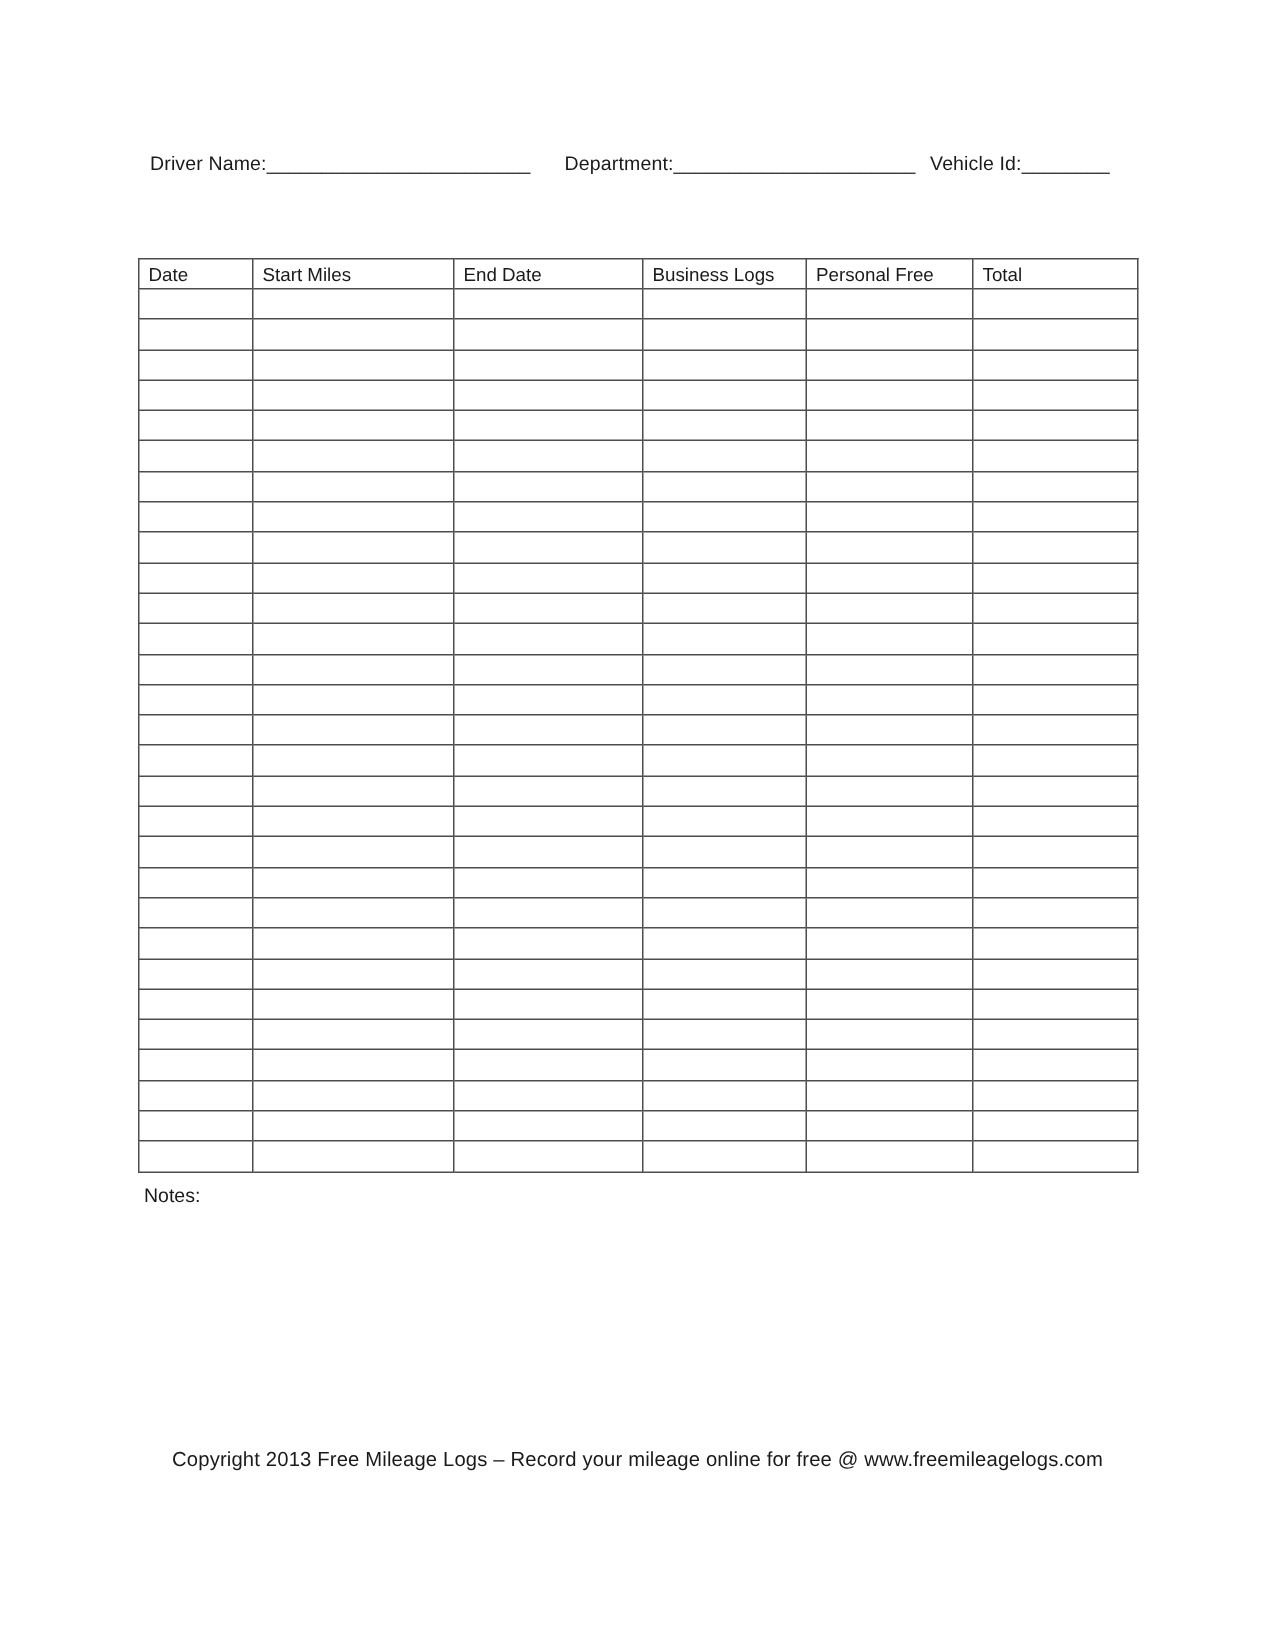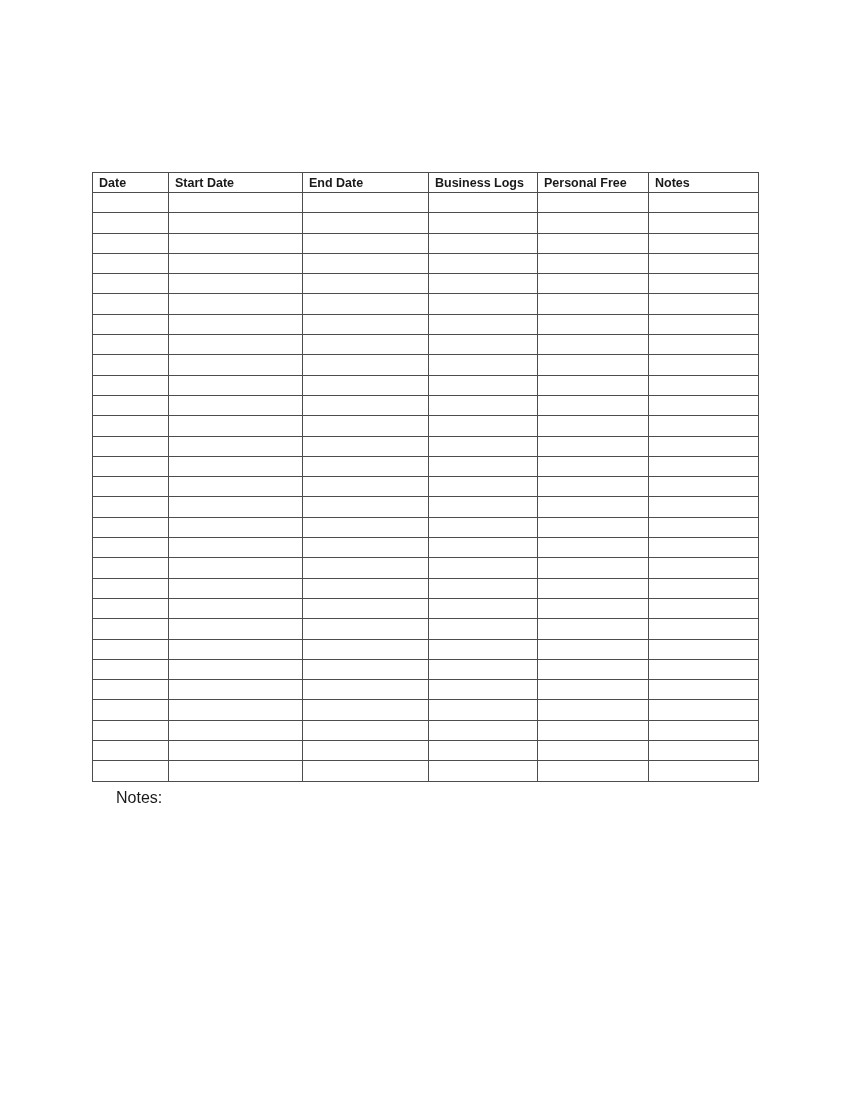--- a/index.html
+++ b/index.html
@@ -37,69 +37,74 @@
     border-collapse: collapse;
     table-layout: fixed;
   }
   table.mileage-table th,
   table.mileage-table td {
     border: 1px solid #4d4d4d;
     padding: 0;
   }
   table.mileage-table th {
     font-size: 12.5px;
-    font-weight: bold;
+    font-weight: normal;
     text-align: left;
     padding-left: 6px;
     height: 19px;
     white-space: nowrap;
     overflow: hidden;
   }
   table.mileage-table td {
     height: 19.3px;
   }
   .notes-label {
     position: absolute;
     top: 789px;
-    left: 116px;
-    font-size: 16px;
+    left: 96px;
+    font-size: 13px;
   }
   .footer-line {
     position: absolute;
     top: 965px;
     left: 0;
     width: 100%;
     text-align: center;
     font-size: 13.5px;
     letter-spacing: 0.1px;
   }
 </style>
 </head>
 <body>
 
 <div class="page">
 
+  <div class="header-fields">
+    <span class="field field-driver"><span>Driver Name:</span><span>________________________</span></span>
+    <span class="field field-department"><span>Department:</span><span>______________________</span></span>
+    <span class="field field-vehicle"><span>Vehicle Id:</span><span>________</span></span>
+  </div>
 
   <table class="mileage-table">
     <colgroup>
       <col style="width:76px">
       <col style="width:134px">
       <col style="width:126px">
       <col style="width:109px">
       <col style="width:111px">
       <col style="width:110px">
     </colgroup>
     <thead>
       <tr>
         <th>Date</th>
-        <th>Start Date</th>
+        <th>Start Miles</th>
         <th>End Date</th>
         <th>Business Logs</th>
         <th>Personal Free</th>
-        <th>Notes</th>
+        <th>Total</th>
       </tr>
     </thead>
     <tbody>
         <tr>
           <td></td>
           <td></td>
           <td></td>
           <td></td>
           <td></td>
           <td></td>
@@ -326,14 +331,15 @@
           <td></td>
           <td></td>
           <td></td>
           <td></td>
         </tr>
       </tbody>
   </table>
 
   <div class="notes-label">Notes:</div>
 
+  <div class="footer-line">Copyright 2013 Free Mileage Logs – Record your mileage online for free @ www.freemileagelogs.com</div>
 
 </div>
 
 </body></html>

